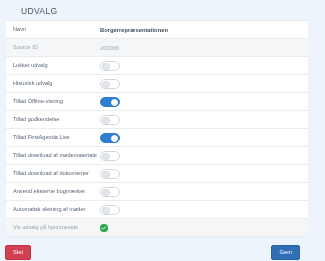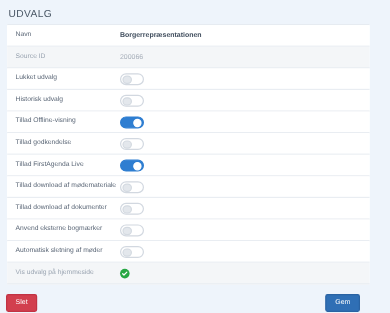--- a/index.html
+++ b/index.html
@@ -18,21 +18,21 @@
     position: relative;
     width: 325px;
     height: 261px;
     box-sizing: border-box;
     padding: 0;
   }
   .page-title {
     font-size: 8.5px;
     letter-spacing: 0.35px;
     color: #4a5765;
-    padding: 6px 0 4px 7px;
+    padding: 6px 0 4px 21px;
     font-weight: 400;
   }
   .card {
     width: 302px;
     margin-left: 6px;
     background: #ffffff;
     border-top: 1px solid #e6ebf1;
   }
   .row {
     display: flex;

